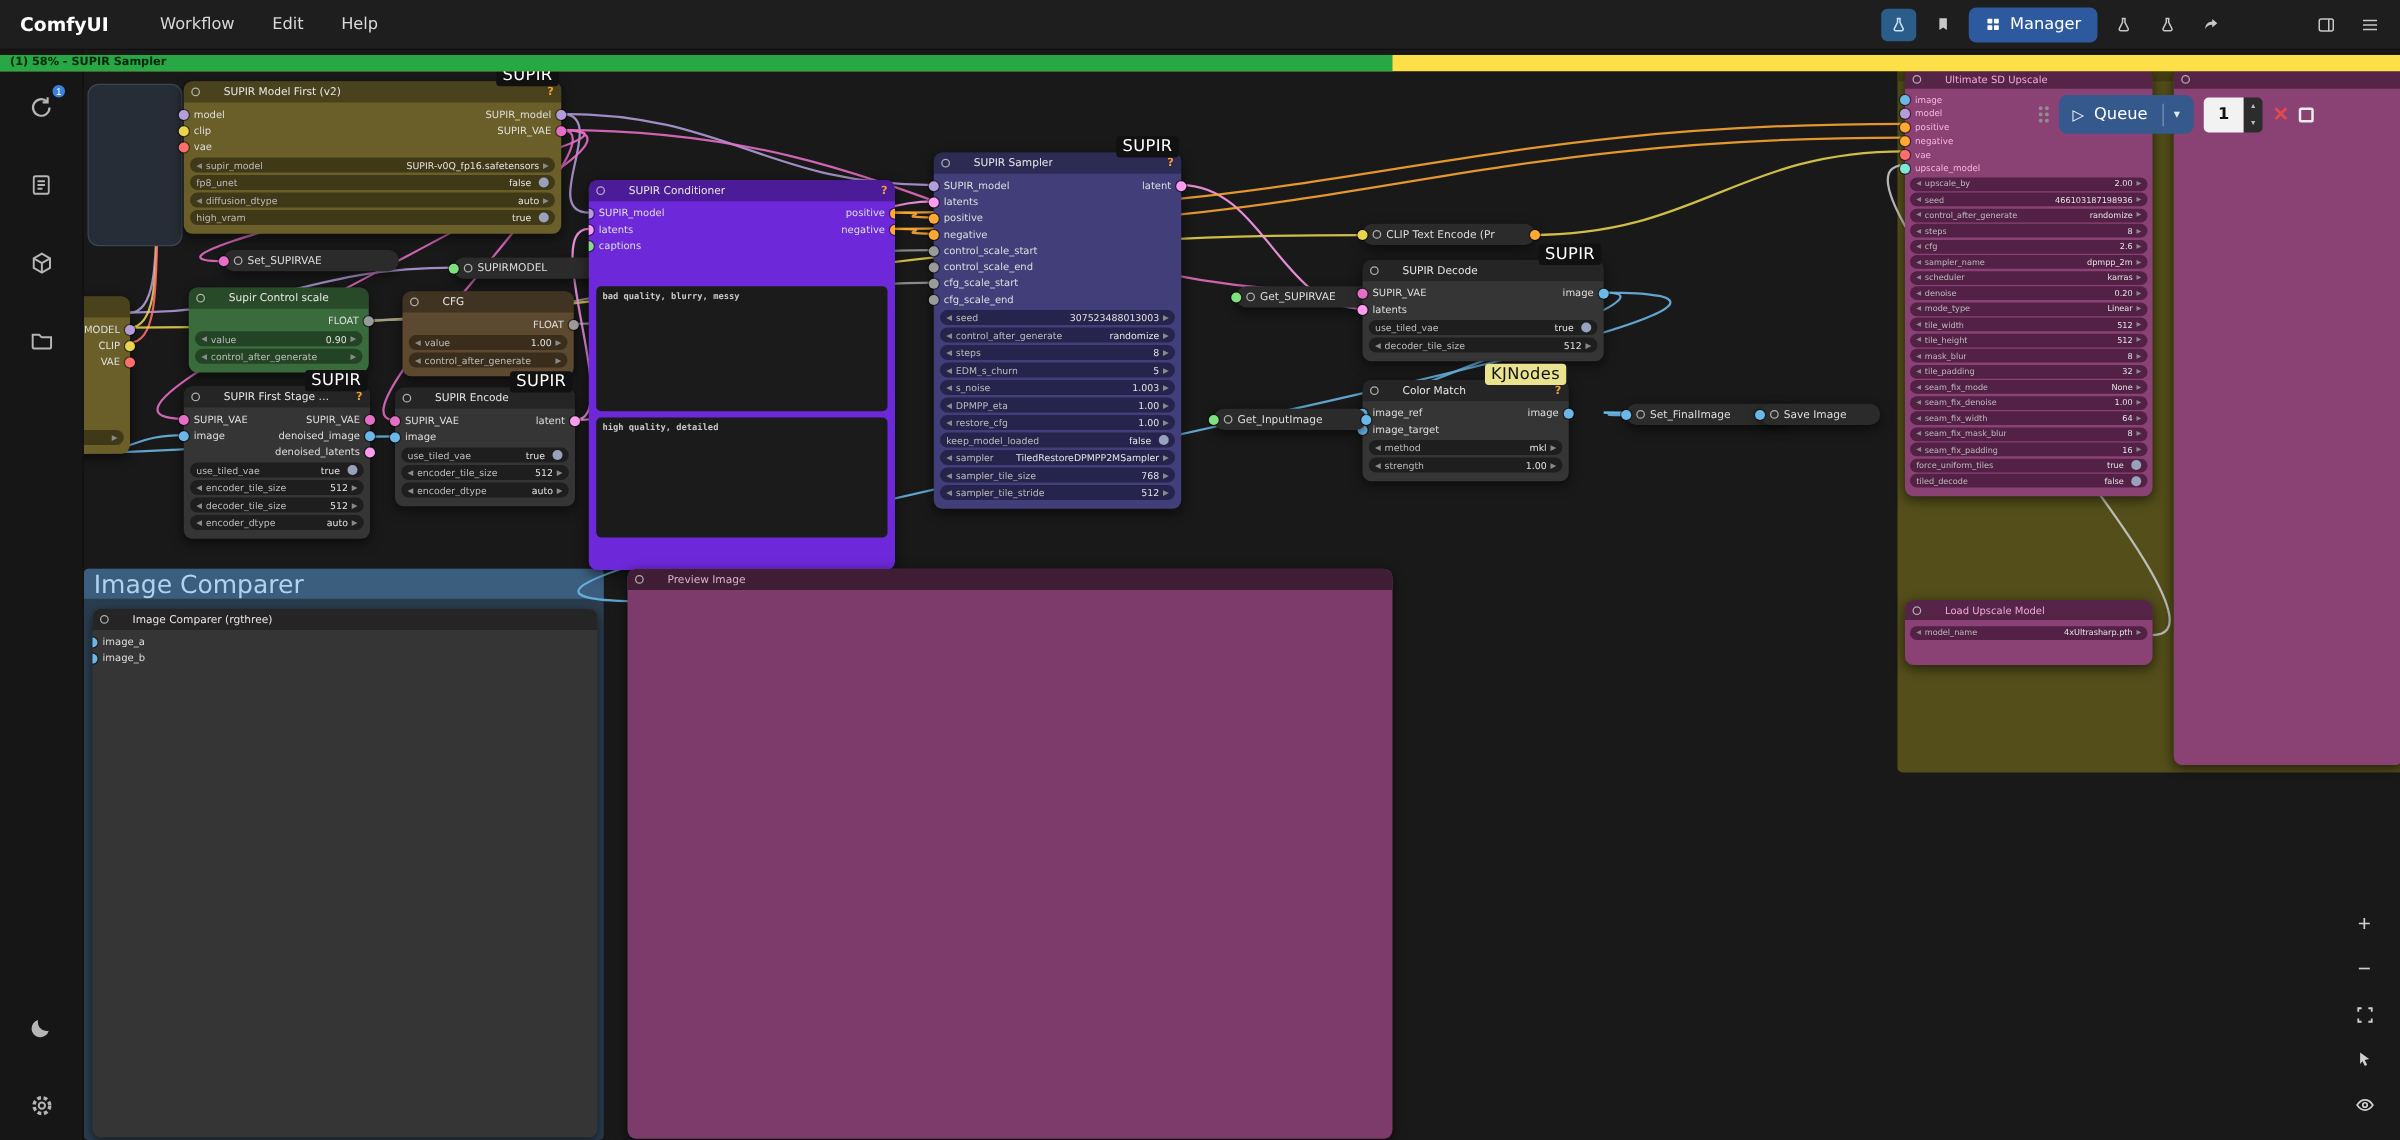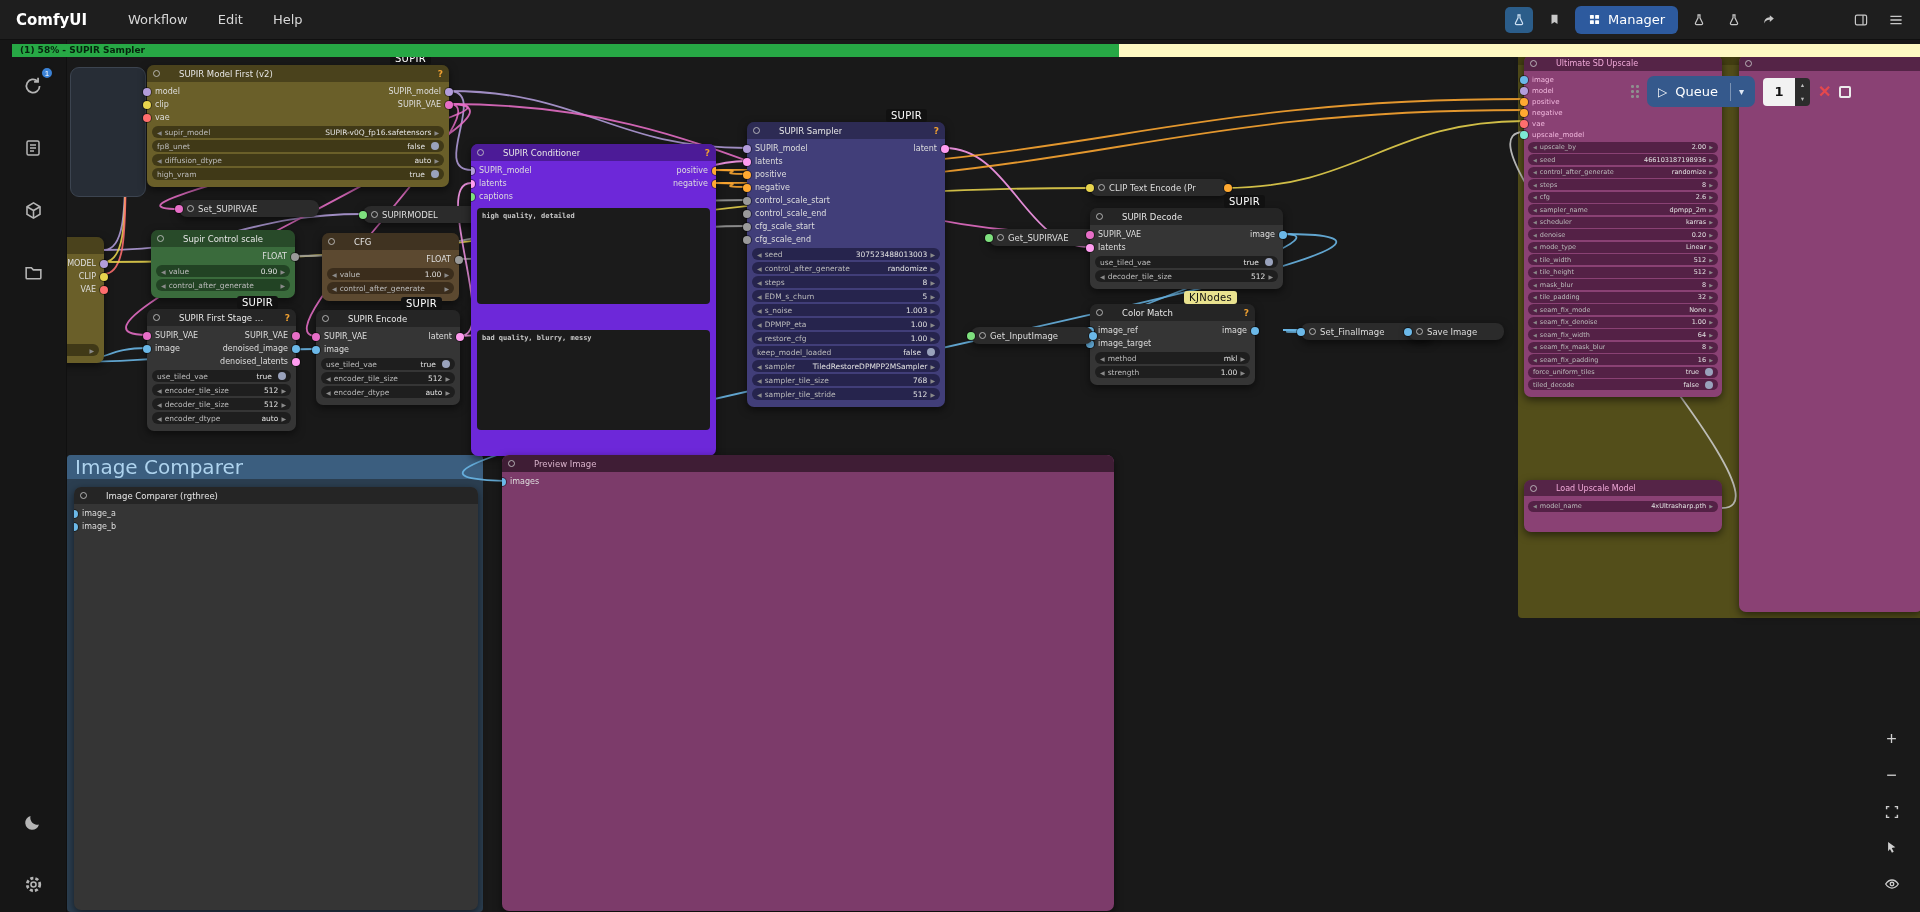--- a/index.html
+++ b/index.html
@@ -7,21 +7,21 @@
   
   .topbar{position:absolute;left:0;top:0;right:0;height:40px;background:#1e1e1e;display:flex;align-items:center;z-index:50;border-bottom:1px solid #101010}
   .logo{font-weight:bold;font-size:15px;color:#fff;margin:0 26px 0 16px}
   .menu-item{color:#d8d8d8;font-size:13px;padding:0 15px;cursor:default}
   .topbar-right{margin-left:auto;display:flex;align-items:center;gap:7px;padding-right:10px}
   .icon-btn{width:28px;height:26px;display:flex;align-items:center;justify-content:center;background:none;border:none;color:#c8c8c8;border-radius:5px;cursor:pointer}
   .icon-btn.blue{background:#2b5d8a}
   .manager-btn{height:28px;background:#2d5a9e;color:#fff;border:none;border-radius:6px;display:flex;align-items:center;gap:7px;font-size:13px;padding:0 13px;cursor:pointer;font-family:inherit}
   .tb-gap{width:50px}
   
-  .progress{position:absolute;left:12px;top:44px;right:0;height:13px;background:#fef9c3;z-index:40}
+  .progress{position:absolute;left:0;top:44px;right:0;height:13px;background:#fde047;z-index:40}
   .progress-fill{height:100%;background:#27a845;width:58%}
   .progress-label{position:absolute;left:8px;top:1px;font-size:9px;font-weight:bold;color:#06240e;white-space:nowrap}
   
   .sidebar{position:absolute;left:0;top:40px;bottom:0;width:67px;background:#161616;z-index:30;display:flex;flex-direction:column;align-items:center;padding-top:32px;gap:34px;border-right:1px solid #101010}
   .sb-icon{position:relative;background:none;border:none;color:#b5b5b5;width:28px;height:28px;display:flex;align-items:center;justify-content:center;cursor:pointer}
   .sb-badge{position:absolute;top:-6px;right:-7px;background:#3b82d6;color:#fff;border-radius:50%;width:14px;height:14px;font-size:8px;display:flex;align-items:center;justify-content:center;border:2px solid #161616}
   .sb-spacer{flex:1}
   .sb-bottom{margin-bottom:14px}
   
   .canvas{position:absolute;inset:0;background:#191919;overflow:hidden;z-index:1}
@@ -32,21 +32,21 @@
   .ghead{height:24px;display:flex;align-items:center;padding:0 8px;border-radius:4px 4px 0 0;font-size:20px;white-space:nowrap;overflow:hidden}
   .g-comparer{background:rgba(62,100,135,.5)}
   .g-comparer .ghead{background:rgba(62,100,135,.85);color:#aed3ee}
   .g-usdu{background:rgba(88,82,26,.92)}
   .g-usdu .ghead{background:rgba(66,61,18,.95);color:#2e2a10;height:16px}
   
   .node{position:absolute;background:#353535;border-radius:7px;box-shadow:0 3px 9px rgba(0,0,0,.55);font-size:8px;color:#cfcfcf;z-index:5}
   .nhead{height:17px;display:flex;align-items:center;gap:19px;padding:0 6px;border-radius:7px 7px 0 0;background:rgba(0,0,0,.30);font-size:8.5px;color:#e6e6e6;white-space:nowrap;overflow:hidden}
   .ntitle{overflow:hidden;text-overflow:ellipsis}
   .nhelp{margin-left:auto;color:#f0a030;font-weight:bold;font-size:9px;cursor:pointer}
-  .nbadge{position:absolute;top:-13px;right:18px;background:#111;color:#fff;font-size:10px;padding:1px 5px;border-radius:3px;letter-spacing:.3px;white-space:nowrap;z-index:6}
+  .nbadge{position:absolute;top:-13px;right:2px;background:#111;color:#fff;font-size:13px;padding:1px 5px;border-radius:3px;letter-spacing:.3px;white-space:nowrap;z-index:6}
   .nbody{padding:3px 0 5px}
   .iorow{display:flex;justify-content:space-between;height:13px;font-size:8px;color:#dedede;padding:0 6px}
   .slot{display:flex;align-items:center;gap:4px;min-width:0}
   .sdot{width:8px;height:8px;border-radius:50%;flex:none;box-shadow:0 0 0 1px rgba(0,0,0,.45);display:inline-block}
   .sin .sdot{margin-left:-10px}
   .sout .sdot{margin-right:-10px}
   .slbl{white-space:nowrap}
   .widget{height:12px;margin:2px 5px;background:rgba(15,15,15,.6);border-radius:7px;display:flex;align-items:center;padding:0 5px;gap:3px;font-size:7.5px;color:#bbb}
   .warr{color:#8a8a8a;font-size:6px;flex:none;cursor:pointer}
   .wlabel{white-space:nowrap;overflow:hidden;text-overflow:ellipsis}
@@ -461,22 +461,22 @@
             <i class="sdot" style="background: rgb(255, 169, 49);"></i>
           </span>
         </div>
         <div class="iorow">
           <span class="slot sin">
             <i class="sdot" style="background: rgb(126, 224, 126);"></i>
             <span class="slbl">captions</span>
           </span>
           <span class="slot sout"></span>
         </div>
+        <div class="textarea ta2">bad quality, blurry, messy</div>
         <div class="textarea ta1">high quality, detailed</div>
-        <div class="textarea ta2">bad quality, blurry, messy</div>
       </div>
     </div>
   <div class="node indigo" id="n-sampler">
       <span class="nbadge">SUPIR</span>
       <div class="nhead">
         <i class="cring"></i>
         <span class="ntitle">SUPIR Sampler</span>
         <span class="nhelp">?</span>
       </div>
       <div class="nbody">
@@ -730,29 +730,20 @@
             <span class="slbl">image_b</span>
           </span>
           <span class="slot sout"></span>
         </div>
       </div>
     </div>
   <div class="node magenta vfix" id="n-preview">
       <div class="nhead">
         <i class="cring"></i>
         <span class="ntitle">Preview Image</span>
-      </div>
-      <div class="nbody">
-        <div class="iorow">
-          <span class="slot sin">
-            <i class="sdot" style="background: rgb(107, 184, 232);"></i>
-            <span class="slbl">images</span>
-          </span>
-          <span class="slot sout"></span>
-        </div>
       </div>
     </div>
   <div class="node usdu" id="n-usdu">
       <div class="nhead">
         <i class="cring"></i>
         <span class="ntitle">Ultimate SD Upscale</span>
       </div>
       <div class="nbody">
         <div class="iorow">
           <span class="slot sin">

